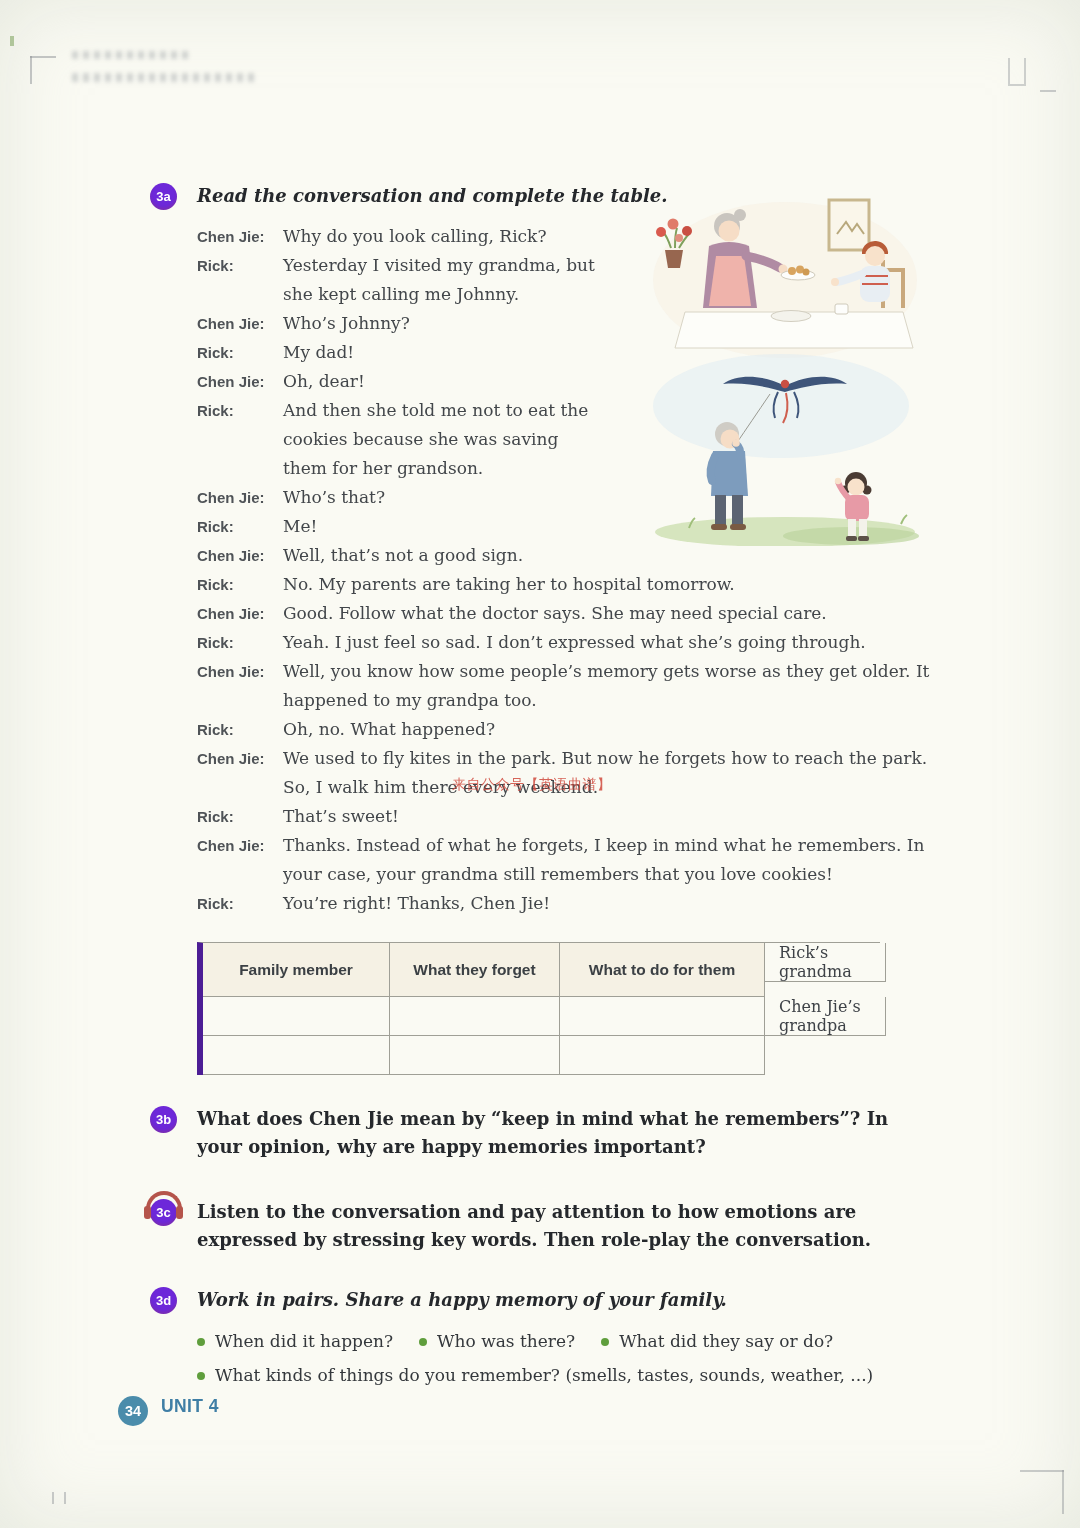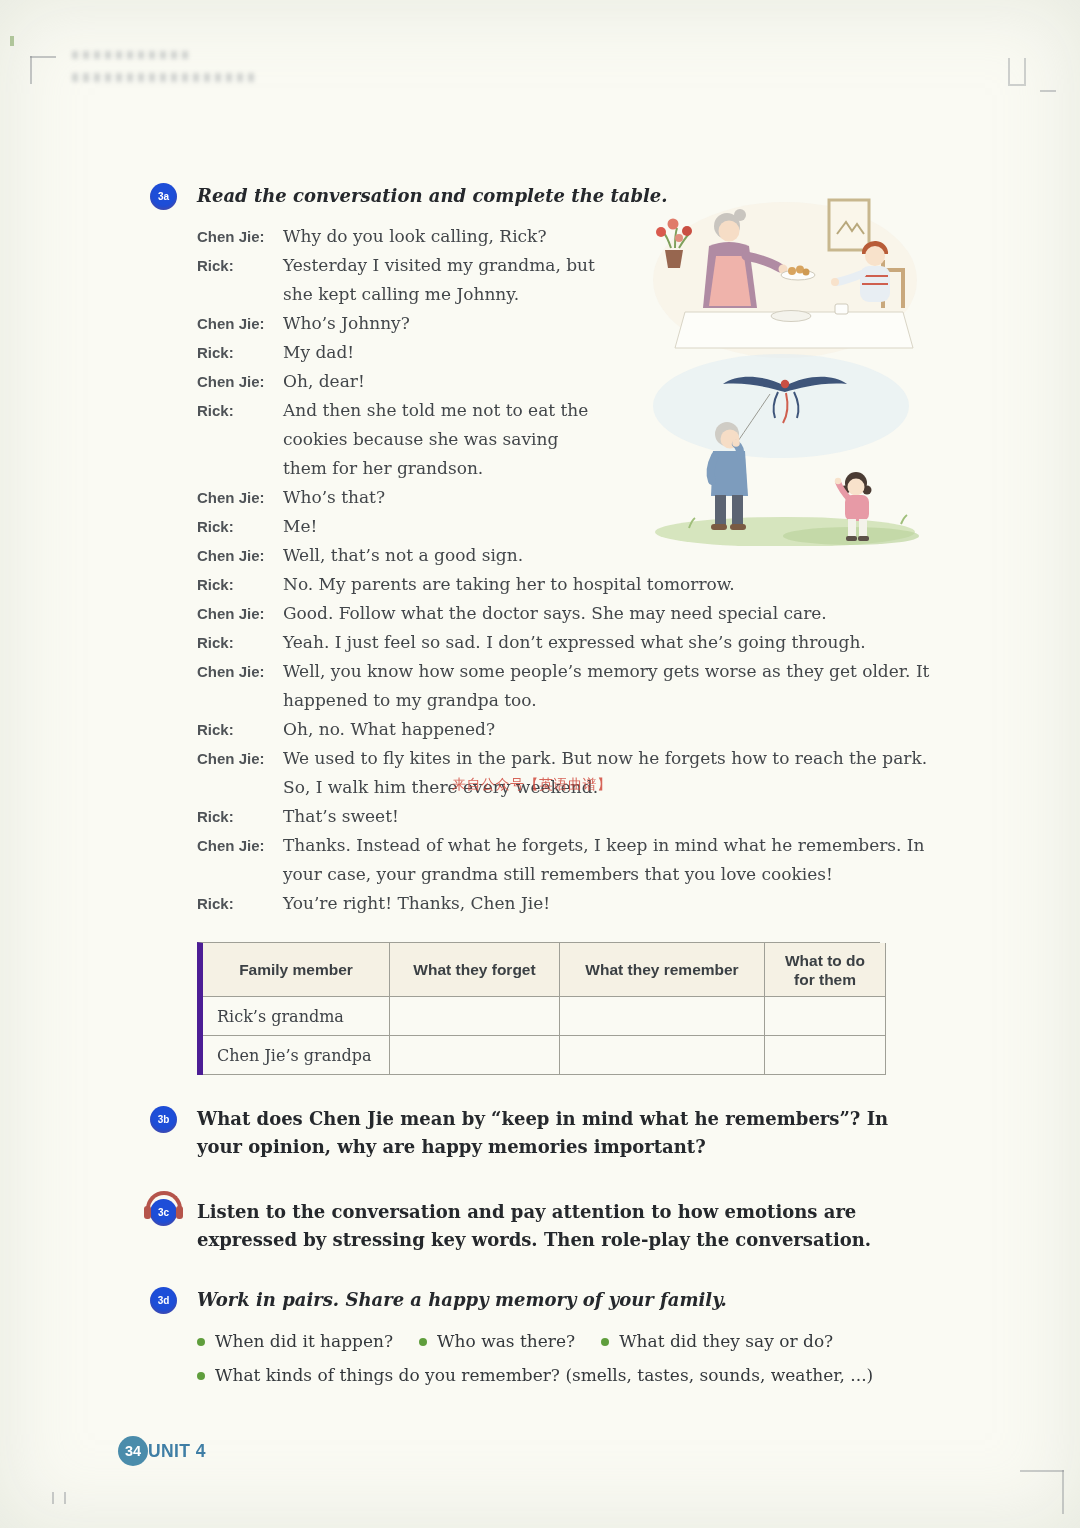--- a/index.html
+++ b/index.html
@@ -19,23 +19,23 @@
     background:repeating-linear-gradient(90deg,#9aa0a4 0 6px, transparent 6px 11px);
     border-radius:2px;
   }
 
   
   .content { position:absolute; left:150px; top:182px; width:780px; }
 
   .sec { display:flex; align-items:flex-start; gap:20px; }
   .badge {
     width:27px; height:27px; border-radius:50%;
-    background:#1d4ed8;
+    background:#6d28d9;
     color:#fff; font-family:"Liberation Sans", sans-serif; font-weight:bold;
-    font-size:10px; display:flex; align-items:center; justify-content:center;
+    font-size:13px; display:flex; align-items:center; justify-content:center;
     flex:none; margin-top:1px;
     box-shadow: inset 0 -2px 3px rgba(160,60,55,.25);
   }
   .instr {
     font-weight:700; font-size:18px; line-height:27.5px; color:#25282c;
     width:705px; margin:0;
   }
   .title-line { width:auto;font-style:italic; }
 
   
@@ -96,21 +96,21 @@
   
   .bullets {
     margin:15px 0 0 47px; width:710px;
     display:flex; flex-wrap:wrap; gap:9px 26px;
   }
   .bullet-item { display:flex; align-items:baseline; gap:10px; }
   .dot { width:8px; height:8px; border-radius:50%; background:#5f9e3c; flex:none; align-self:center; }
   .bullet-text { font-size:17px; color:#34383c; line-height:25px; }
 
   
-  .footer { position:absolute; left:118px; top:1436px; display:flex; align-items:center; }
+  .footer { position:absolute; left:118px; top:1396px; display:flex; gap:13px; }
   .page-num {
     width:30px; height:30px; border-radius:50%; background:#4a8cab; color:#fff;
     font-family:"Liberation Sans", sans-serif; font-weight:700; font-size:14.5px;
     display:flex; align-items:center; justify-content:center;
   }
   .unit-label {
     font-family:"Liberation Sans", sans-serif; font-weight:700;
     font-size:17.5px; color:#3f7ea5; letter-spacing:.4px;
   }
 </style>
@@ -283,21 +283,20 @@
         </div>
       <div class="dlg-row">
           <span class="speaker">Rick:</span>
           <span class="line">You’re right! Thanks, Chen Jie!</span>
         </div>
     </div>
 
     <div class="tbl">
       <div class="th">Family member</div>
       <div class="th">What they forget</div>
-      <div class="th">What they remember</div>
       <div class="th">What to do for them</div>
 
       <div class="td member">Rick’s grandma</div>
       <div class="td"></div>
       <div class="td"></div>
       <div class="td"></div>
 
       <div class="td member">Chen Jie’s grandpa</div>
       <div class="td"></div>
       <div class="td"></div>

